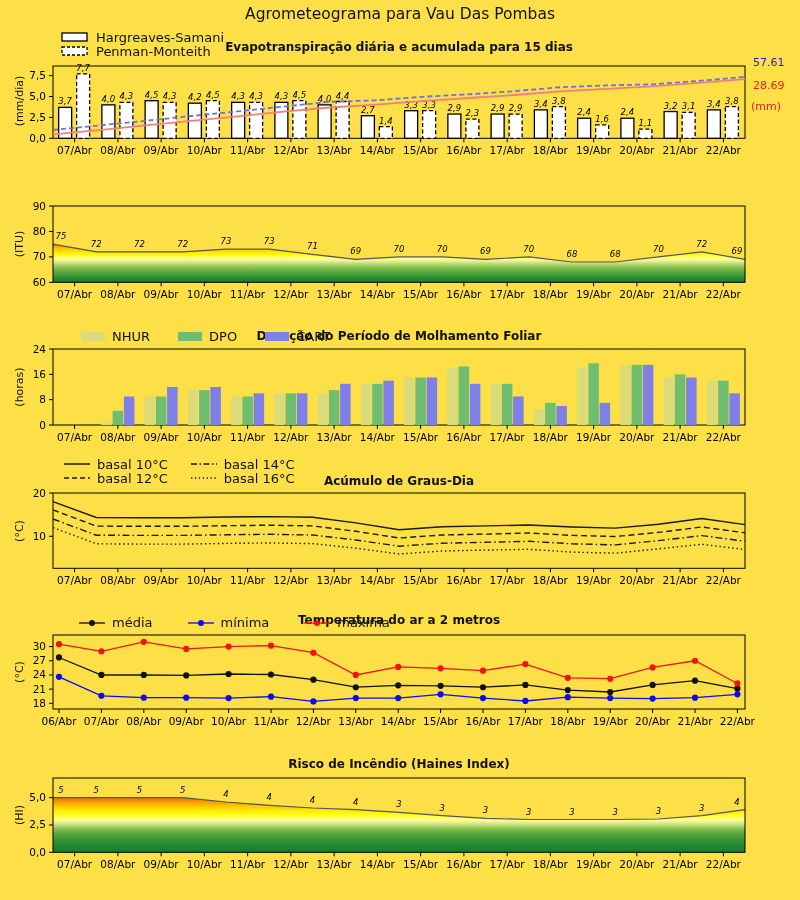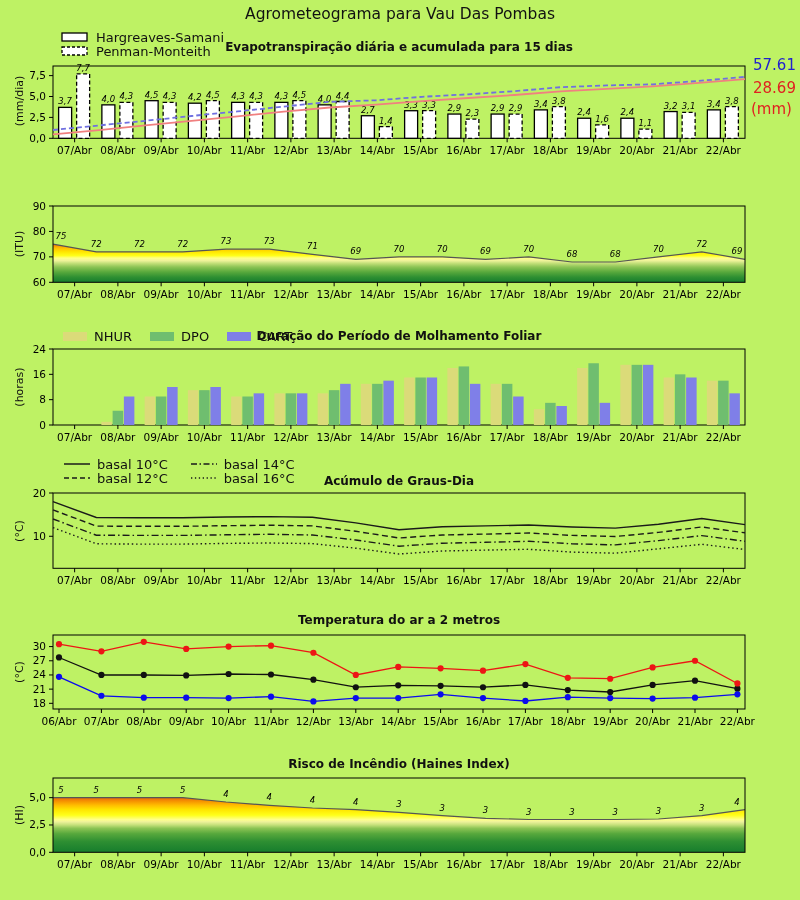--- a/index.html
+++ b/index.html
@@ -1,28 +1,28 @@
 <!DOCTYPE html>
 <html><head>
 <meta charset="utf-8">
 <style>
   html,body{margin:0;padding:0;background:#fff;}
-  .fig{position:relative;width:800px;height:900px;background:#bef264;
+  .fig{position:relative;width:800px;height:900px;background:#fde047;
        font-family:"DejaVu Sans","Liberation Sans",sans-serif;color:#111;overflow:hidden;}
   .figtitle{position:absolute;top:5px;left:0;width:800px;text-align:center;
             font-size:15.5px;color:#111;}
   .ctitle{position:absolute;width:692px;left:53px;text-align:center;font-size:12px;color:#111;font-weight:bold;}
   .ylab{position:absolute;width:100px;text-align:center;font-size:11px;color:#111;
         transform:rotate(-90deg);transform-origin:center;line-height:14px;}
   .legend{position:absolute;font-size:13px;color:#111;}
   .lrow{display:flex;align-items:center;height:14px;}
   .lrow svg{margin-right:6px;}
-  .hlegend{display:flex;}
+  .hlegend{display:flex;gap:10px;margin-left:18px;}
   .hlegend .item{display:flex;align-items:center;gap:6px;}
-  .ann{position:absolute;font-size:15px;}
+  .ann{position:absolute;font-size:11px;}
   svg text{font-family:"DejaVu Sans","Liberation Sans",sans-serif;}
 </style>
 </head>
 <body>
 
 <div class="fig">
   <div class="figtitle">Agrometeograma para Vau Das Pombas</div>
 
   <div class="ctitle" style="top:40px">Evapotranspiração diária e acumulada para 15 dias</div>
   <div class="ctitle" style="top:329px">Duração do Período de Molhamento Foliar</div>
@@ -101,20 +101,43 @@
       </div>
       <div class="lrow">
         <svg width="28" height="10">
             <line x1="1" y1="5" x2="27" y2="5" stroke="#1a1a1a" stroke-width="1.6" stroke-dasharray="1.3,2.6"></line>
           </svg>
         <span>basal 16°C</span>
       </div>
     </div>
   </div>
 
+  <div class="legend hlegend" style="left:60px;top:615px">
+    <div class="item">
+      <svg width="28" height="10">
+          <line x1="1" y1="5" x2="27" y2="5" stroke="#111" stroke-width="1.3"></line>
+          <circle cx="14" cy="5" r="3" fill="#111"></circle>
+        </svg>
+      <span>média</span>
+    </div>
+    <div class="item" style="margin-left:24px">
+      <svg width="28" height="10">
+          <line x1="1" y1="5" x2="27" y2="5" stroke="#0b0bed" stroke-width="1.3"></line>
+          <circle cx="14" cy="5" r="3" fill="#0b0bed"></circle>
+        </svg>
+      <span>mínima</span>
+    </div>
+    <div class="item" style="margin-left:24px">
+      <svg width="28" height="10">
+          <line x1="1" y1="5" x2="27" y2="5" stroke="#ed1515" stroke-width="1.3"></line>
+          <circle cx="14" cy="5" r="3" fill="#ed1515"></circle>
+        </svg>
+      <span>máxima</span>
+    </div>
+  </div>
 
   <svg id="plots" width="800" height="900" style="position:absolute;left:0;top:0">
     <defs>
       <linearGradient id="gradITU" gradientUnits="userSpaceOnUse" x1="0" y1="282.3" x2="0" y2="241.60666666666668">
           <stop offset="0.0%" stop-color="#167d2d"></stop>
           <stop offset="12.5%" stop-color="#2e8f32"></stop>
           <stop offset="25.0%" stop-color="#57a83c"></stop>
           <stop offset="37.5%" stop-color="#8cc455"></stop>
           <stop offset="46.9%" stop-color="#c4e07a"></stop>
           <stop offset="53.1%" stop-color="#eef29b"></stop>

